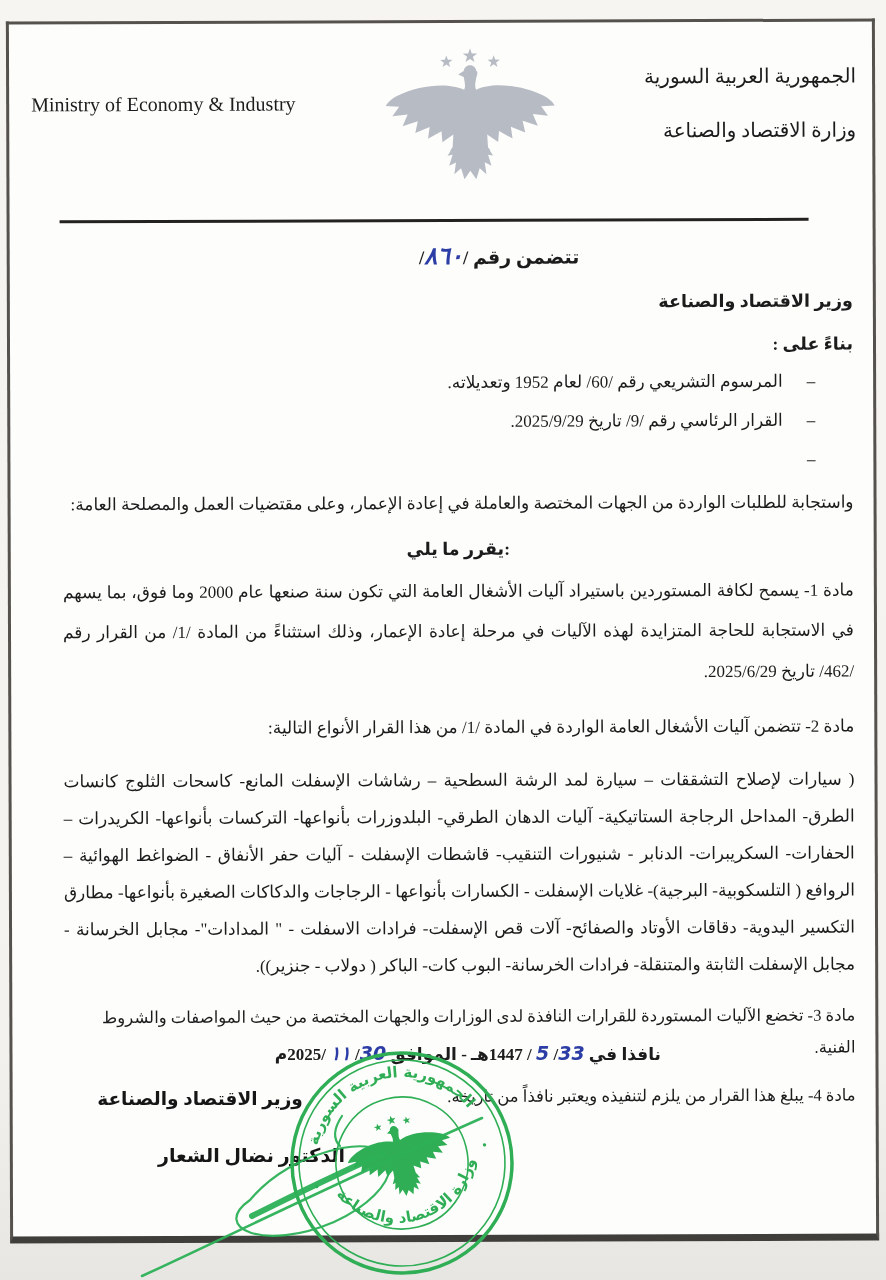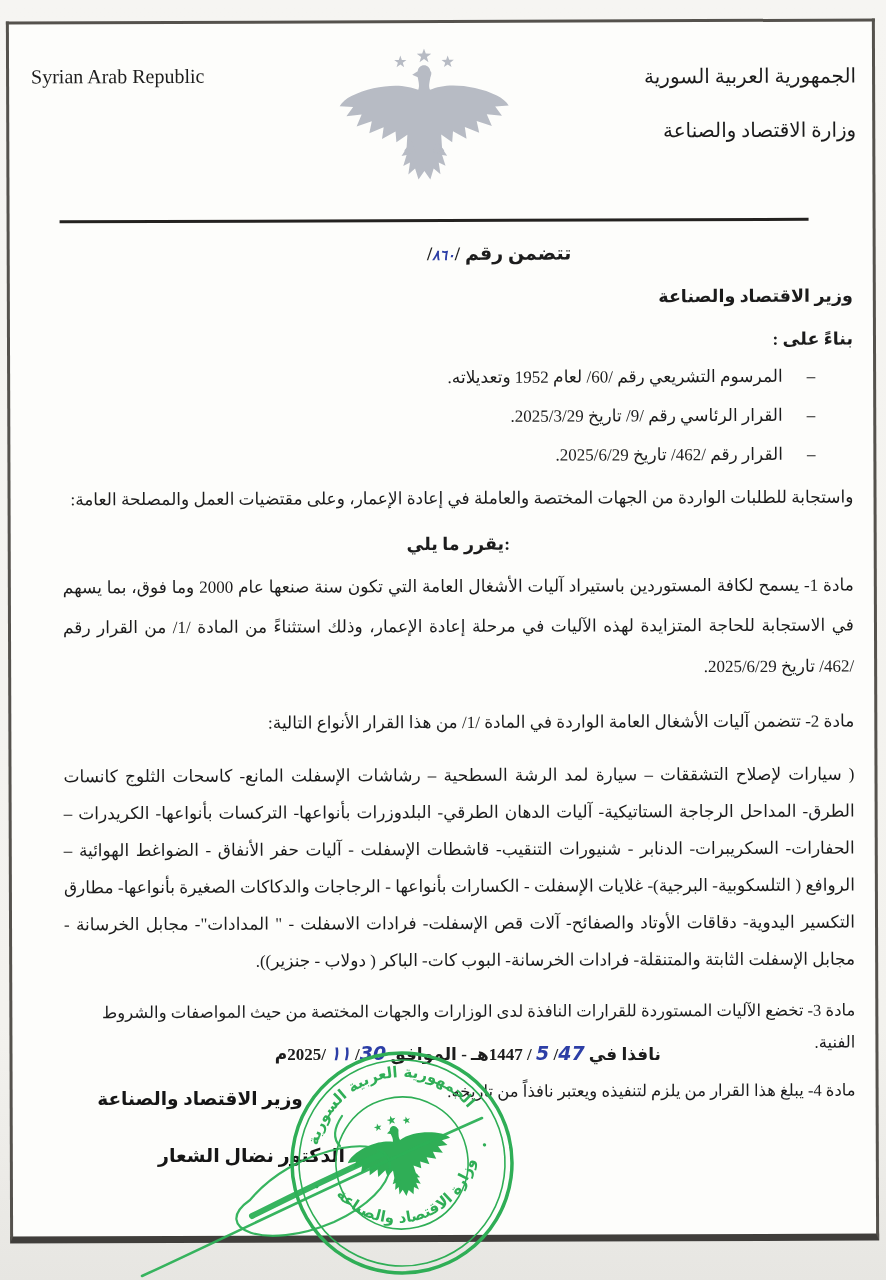--- a/index.html
+++ b/index.html
@@ -27,21 +27,21 @@
   .hdr-emblem{color:#b7bbc4;margin-top:2px;}
   .hdr-ar{font-size:20px;color:#1b1b1b;text-align:right;padding-top:26px;line-height:1;}
   .hdr-ar .l2{margin-top:34px;}
   
   .rule{border-top:3px solid #242220;margin:26px 64px 0 50px;}
   
   .content{padding:0 20px 0 52px;color:#1c1c1c;font-size:17px;}
   .rtl{direction:rtl;text-align:right;unicode-bidi:embed;}
   .decree-no{margin-top:20px;text-align:center;transform:translateX(42px);font-size:19px;font-weight:bold;}
   .hw{color:#2c3ea6;font-style:italic;font-weight:600;font-family:"DejaVu Sans",sans-serif;}
-  .decree-no .hw{font-size:14px;letter-spacing:1px;}
+  .decree-no .hw{font-size:24px;letter-spacing:1px;}
   .issuer{margin-top:22px;font-weight:bold;font-size:17.5px;}
   .basis-h{margin-top:22px;font-weight:bold;font-size:17.5px;}
   .basis-list{margin-top:8px;}
   .b-item{display:flex;direction:rtl;gap:24px;padding:5px 38px 5px 0;line-height:1.7;}
   .b-dash{flex:none;}
   .preamble{margin-top:6px;line-height:2;}
   .resolution{margin-top:18px;text-align:center;font-weight:bold;font-size:17.5px;}
   .art{margin-top:12px;line-height:2.4;text-align:justify;}
   .art2-intro{margin-top:14px;line-height:2;}
   .art-list{margin-top:8px;line-height:2.18;text-align:justify;}
@@ -69,21 +69,21 @@
       <path stroke="currentColor" fill="none" stroke-width="3" stroke-linecap="round" d="M95,112 l-7,9 M95,112 l-2,11 M95,112 l3,10 M125,112 l7,9 M125,112 l2,11 M125,112 l-3,10"></path>
     </symbol>
   </defs>
 </svg>
 
 <div class="scan">
   <div class="sheet">
 
     <div class="hdr">
       <div class="hdr-en">
-        <div class="l1">Syrian Arab Republic</div>
+        <div class="l2">Ministry of Economy &amp; Industry</div>
       </div>
       <div class="hdr-emblem">
         <svg width="186" height="146" viewBox="0 0 220 160">
             <use href="#eagle"></use>
           </svg>
       </div>
       <div class="hdr-ar rtl">
         <div class="l1">الجمهورية العربية السورية</div>
         <div class="l2">وزارة الاقتصاد والصناعة</div>
       </div>
@@ -100,43 +100,42 @@
 
       <div class="basis-h rtl">بناءً على :</div>
 
       <div class="basis-list">
         <div class="b-item">
           <span class="b-dash">–</span>
           <span>المرسوم التشريعي رقم /60/ لعام 1952 وتعديلاته.</span>
         </div>
         <div class="b-item">
           <span class="b-dash">–</span>
-          <span>القرار الرئاسي رقم /9/ تاريخ 2025/3/29.</span>
+          <span>القرار الرئاسي رقم /9/ تاريخ 2025/9/29.</span>
         </div>
         <div class="b-item">
           <span class="b-dash">–</span>
-          <span>القرار رقم /462/ تاريخ 2025/6/29.</span>
         </div>
       </div>
 
       <div class="preamble rtl">واستجابة للطلبات الواردة من الجهات المختصة والعاملة في إعادة الإعمار، وعلى مقتضيات العمل والمصلحة العامة:</div>
 
       <div class="resolution">يقرر ما يلي:</div>
 
       <p class="art rtl">مادة 1- يسمح لكافة المستوردين باستيراد آليات الأشغال العامة التي تكون سنة صنعها عام 2000 وما فوق، بما يسهم في الاستجابة للحاجة المتزايدة لهذه الآليات في مرحلة إعادة الإعمار، وذلك استثناءً من المادة /1/ من القرار رقم /462/ تاريخ 2025/6/29.</p>
       <p class="art2-intro rtl">مادة 2-  تتضمن آليات الأشغال العامة الواردة في المادة /1/ من هذا القرار الأنواع التالية:</p>
       <p class="art-list rtl">( سيارات لإصلاح التشققات – سيارة لمد الرشة السطحية – رشاشات الإسفلت المانع- كاسحات الثلوج كانسات الطرق- المداحل الرجاجة الستاتيكية- آليات الدهان الطرقي- البلدوزرات بأنواعها- التركسات بأنواعها- الكريدرات – الحفارات- السكريبرات- الدنابر - شنيورات التنقيب- قاشطات الإسفلت - آليات حفر الأنفاق - الضواغط الهوائية – الروافع ( التلسكوبية- البرجية)- غلايات الإسفلت - الكسارات بأنواعها - الرجاجات والدكاكات الصغيرة بأنواعها- مطارق التكسير اليدوية- دقاقات الأوتاد والصفائح- آلات قص الإسفلت- فرادات الاسفلت - " المدادات"- مجابل الخرسانة - مجابل الإسفلت الثابتة والمتنقلة- فرادات الخرسانة- البوب كات- الباكر ( دولاب - جنزير)).</p>
       <p class="art3 rtl">مادة 3- تخضع الآليات المستوردة للقرارات النافذة لدى الوزارات والجهات المختصة من حيث المواصفات والشروط الفنية.</p>
       <p class="art4 rtl">مادة 4- يبلغ هذا القرار من يلزم لتنفيذه ويعتبر نافذاً من تاريخه.</p>
     </div>
   </div>
 
   <div class="date-line">
     <span>نافذا في</span>
-    <span class="hw">47</span><span>/</span>
+    <span class="hw">33</span><span>/</span>
     <span class="hw">5</span>
     <span>/</span>
     <span>1447هـ - الموافق</span>
     <span class="hw">30</span><span>/</span>
     <span class="hw">١١</span>
     <span>/</span><span>2025م</span>
   </div>
 
   <div class="sig-title">وزير الاقتصاد والصناعة</div>
   <div class="sig-name">الدكتور نضال الشعار</div>

